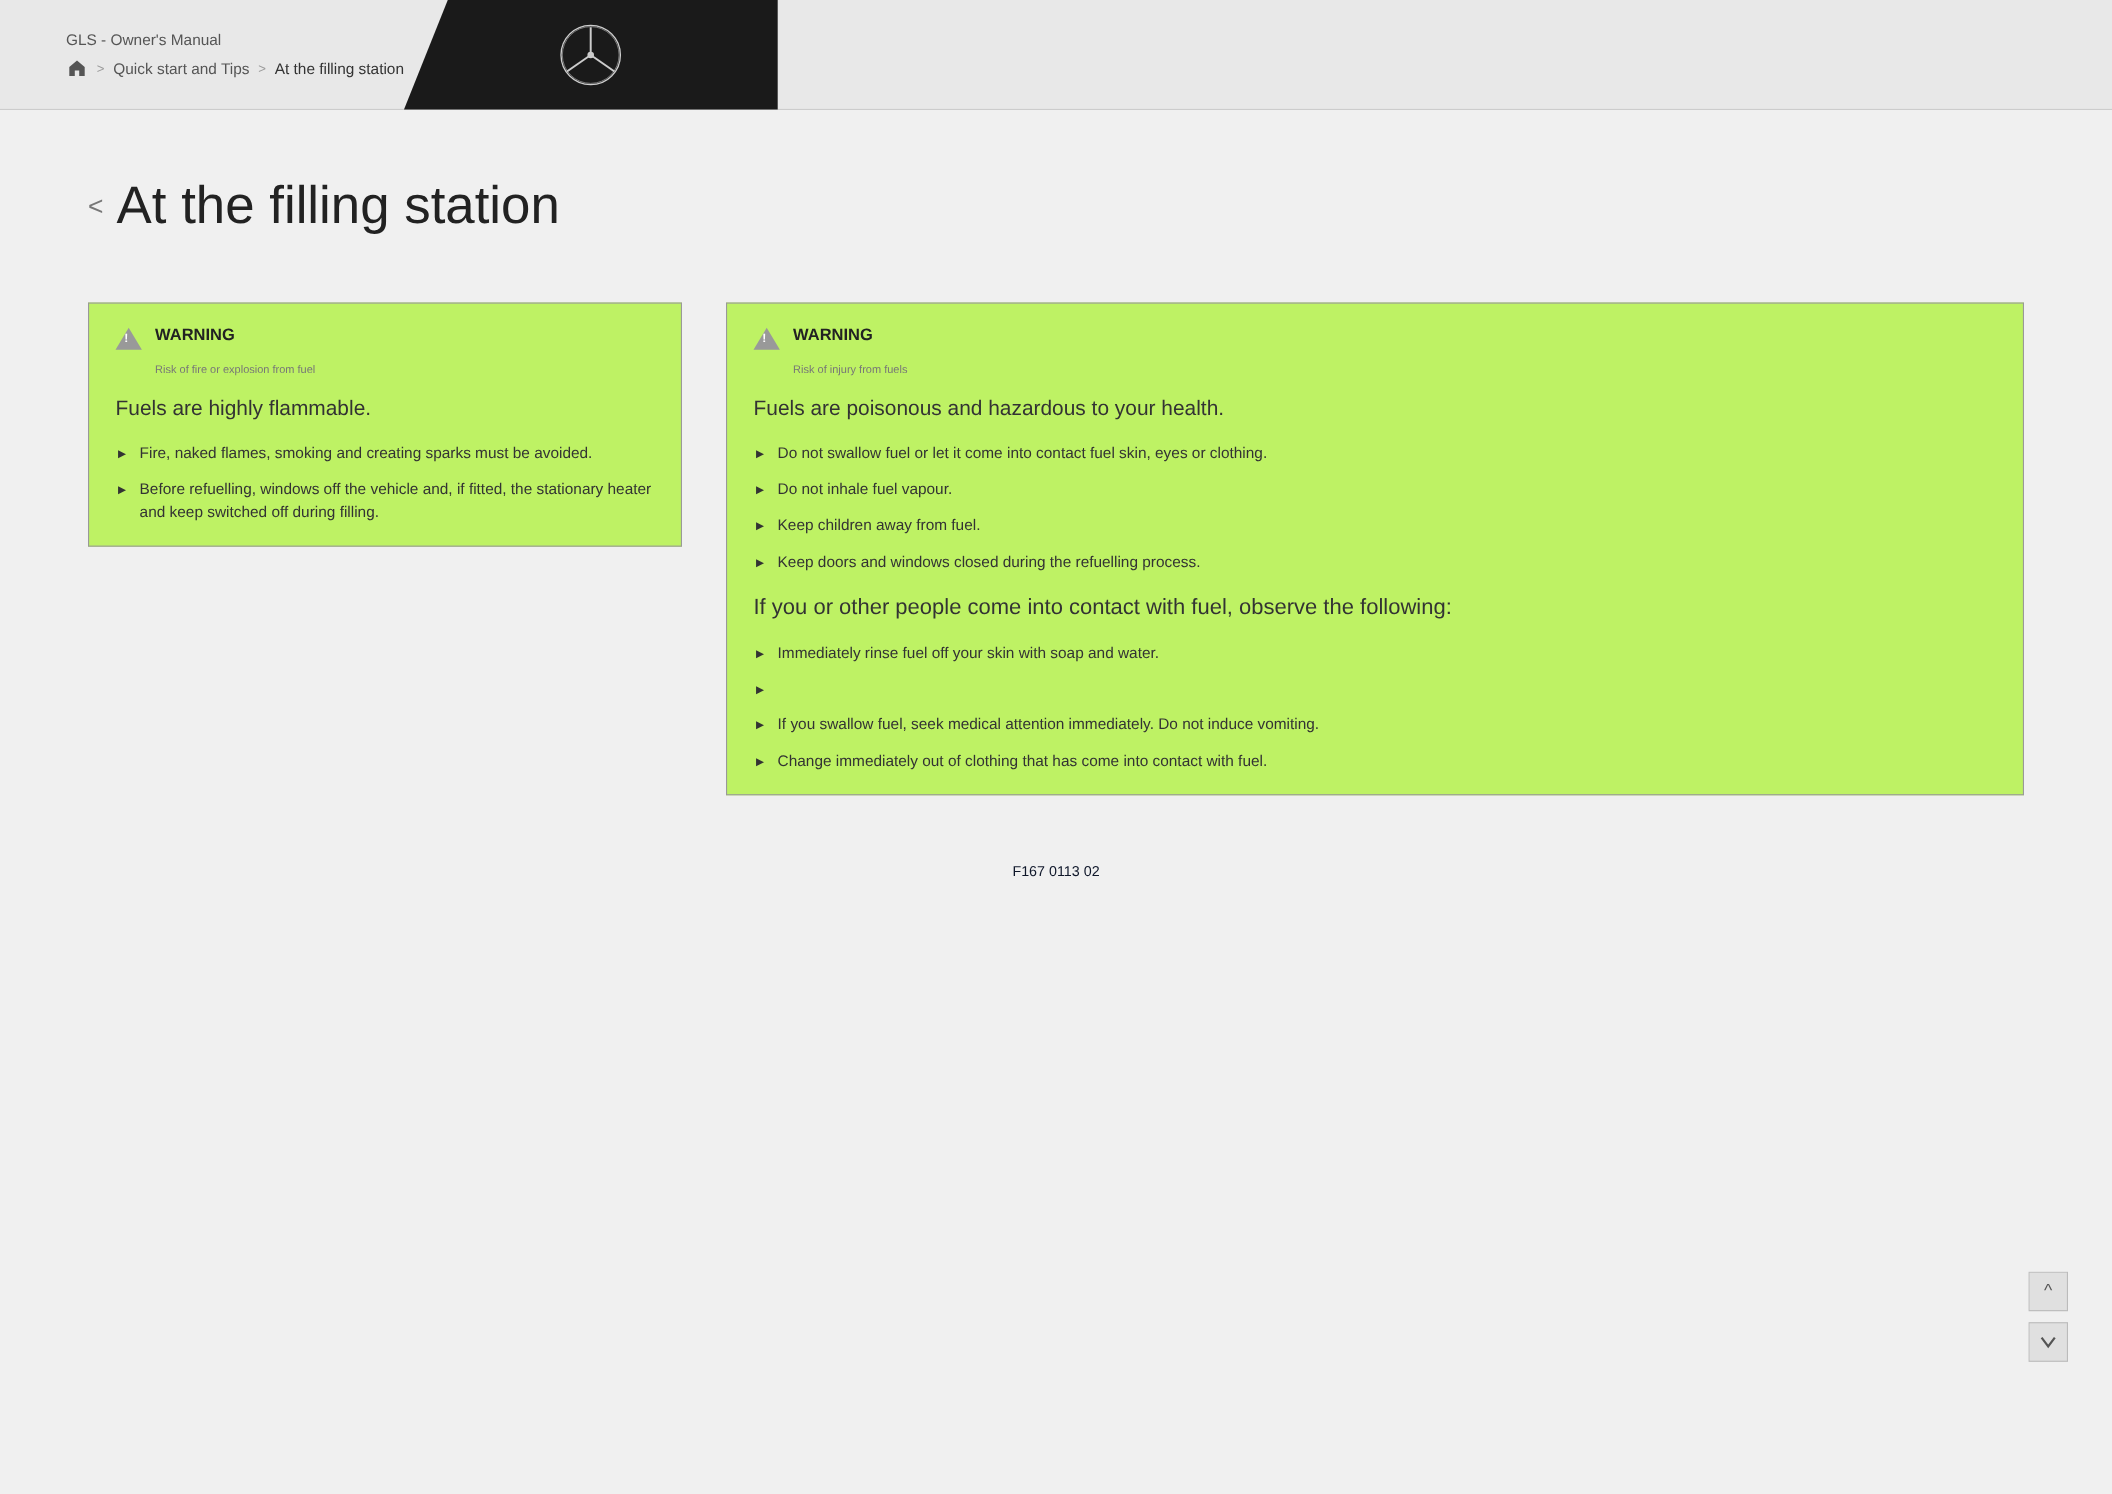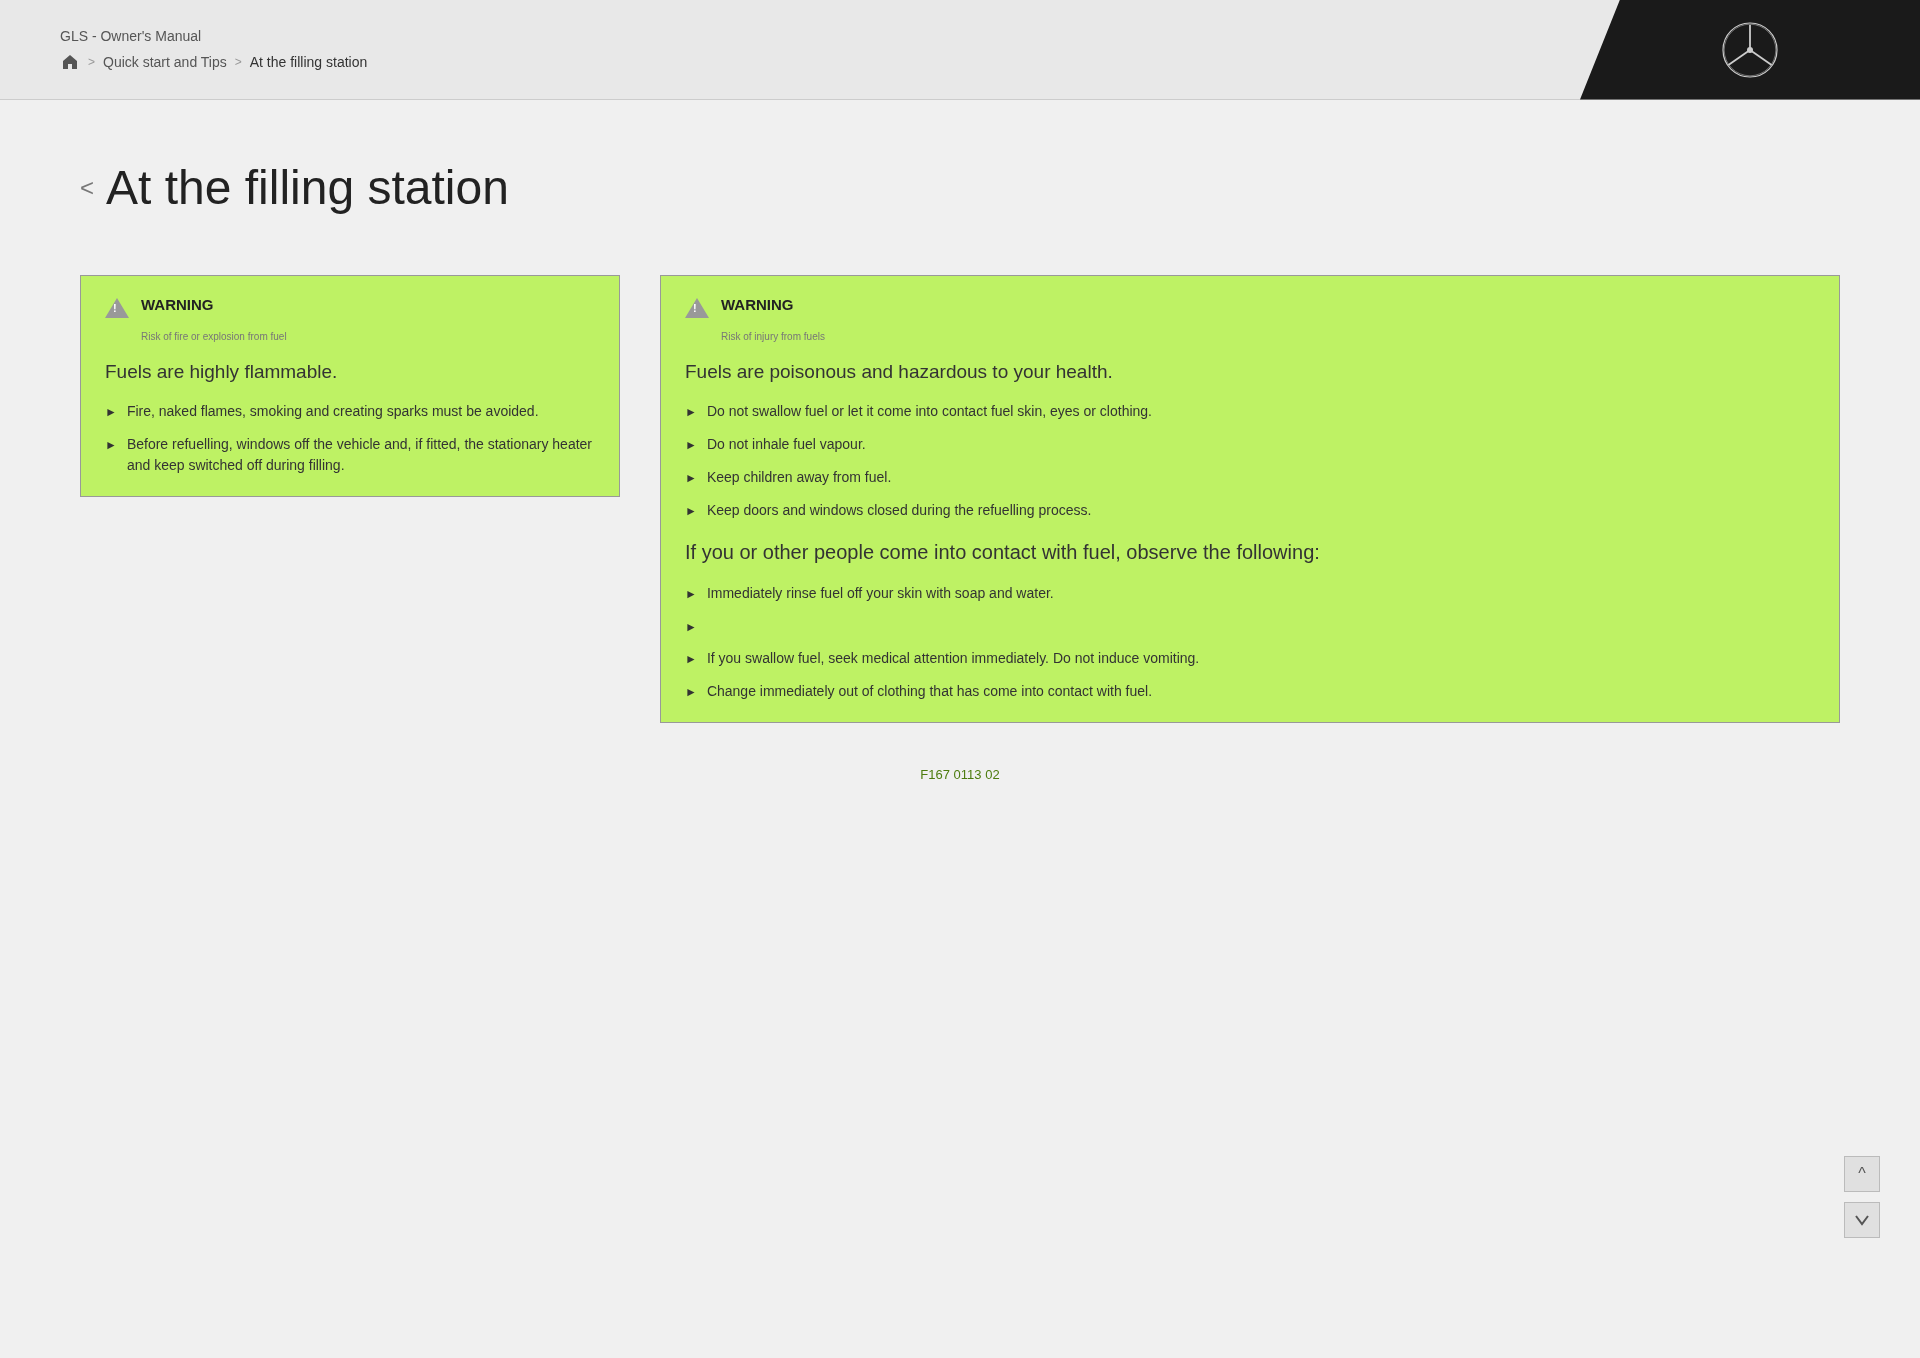--- a/index.html
+++ b/index.html
@@ -17,21 +17,21 @@
       color: #333;
     }
 
     
     .header {
       background: #e8e8e8;
       width: 100%;
       height: 100px;
       display: flex;
       align-items: center;
-      justify-content: space-between;
+      justify-content: flex-start;
       padding: 0 0 0 60px;
       border-bottom: 1px solid #ccc;
     }
 
     .header-left {
       display: flex;
       flex-direction: column;
       gap: 8px;
     }
 
@@ -205,23 +205,23 @@
     .divider-text {
       font-size: 20px;
       color: #333;
       margin: 16px 0;
       line-height: 1.5;
     }
 
     
     .page-footer {
       text-align: center;
-      padding: 44px 0 20px;
+      padding: 61px 0 20px;
       font-size: 13px;
-      color: #4d7c0f;
+      color: #0f172a;
     }
 
     
     .scroll-buttons {
       position: fixed;
       right: 40px;
       bottom: 120px;
       display: flex;
       flex-direction: column;
       gap: 10px;

